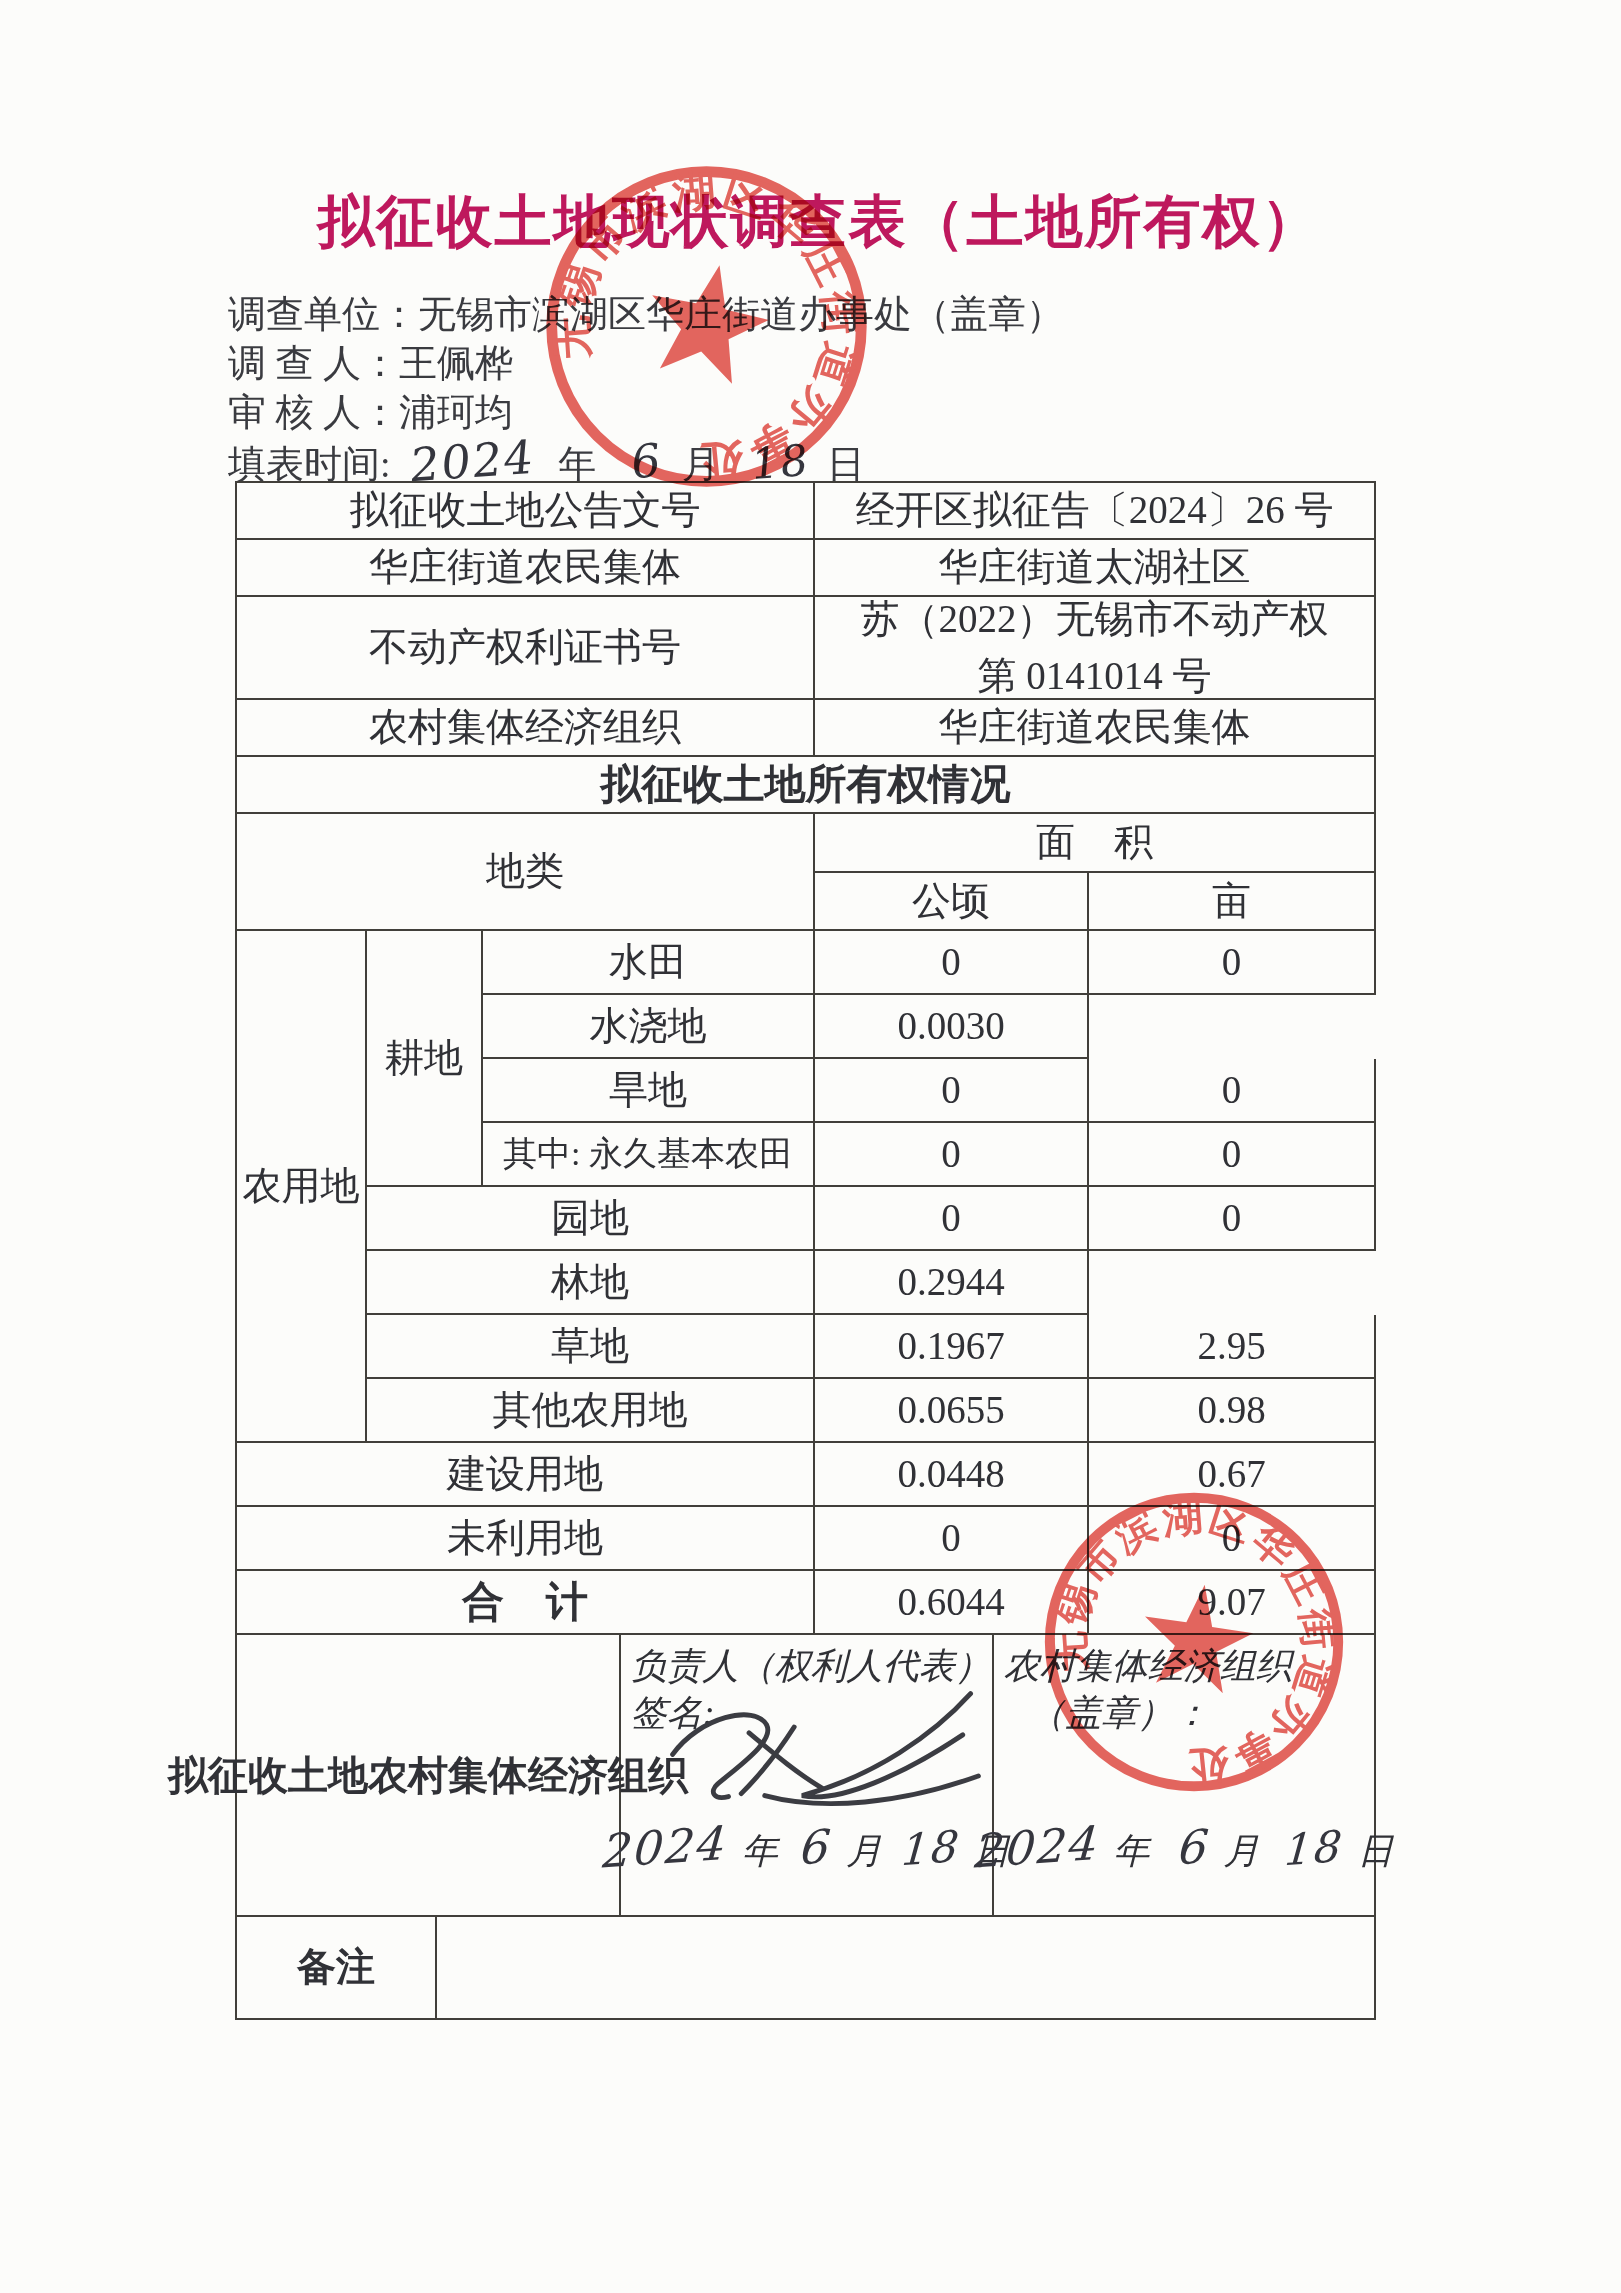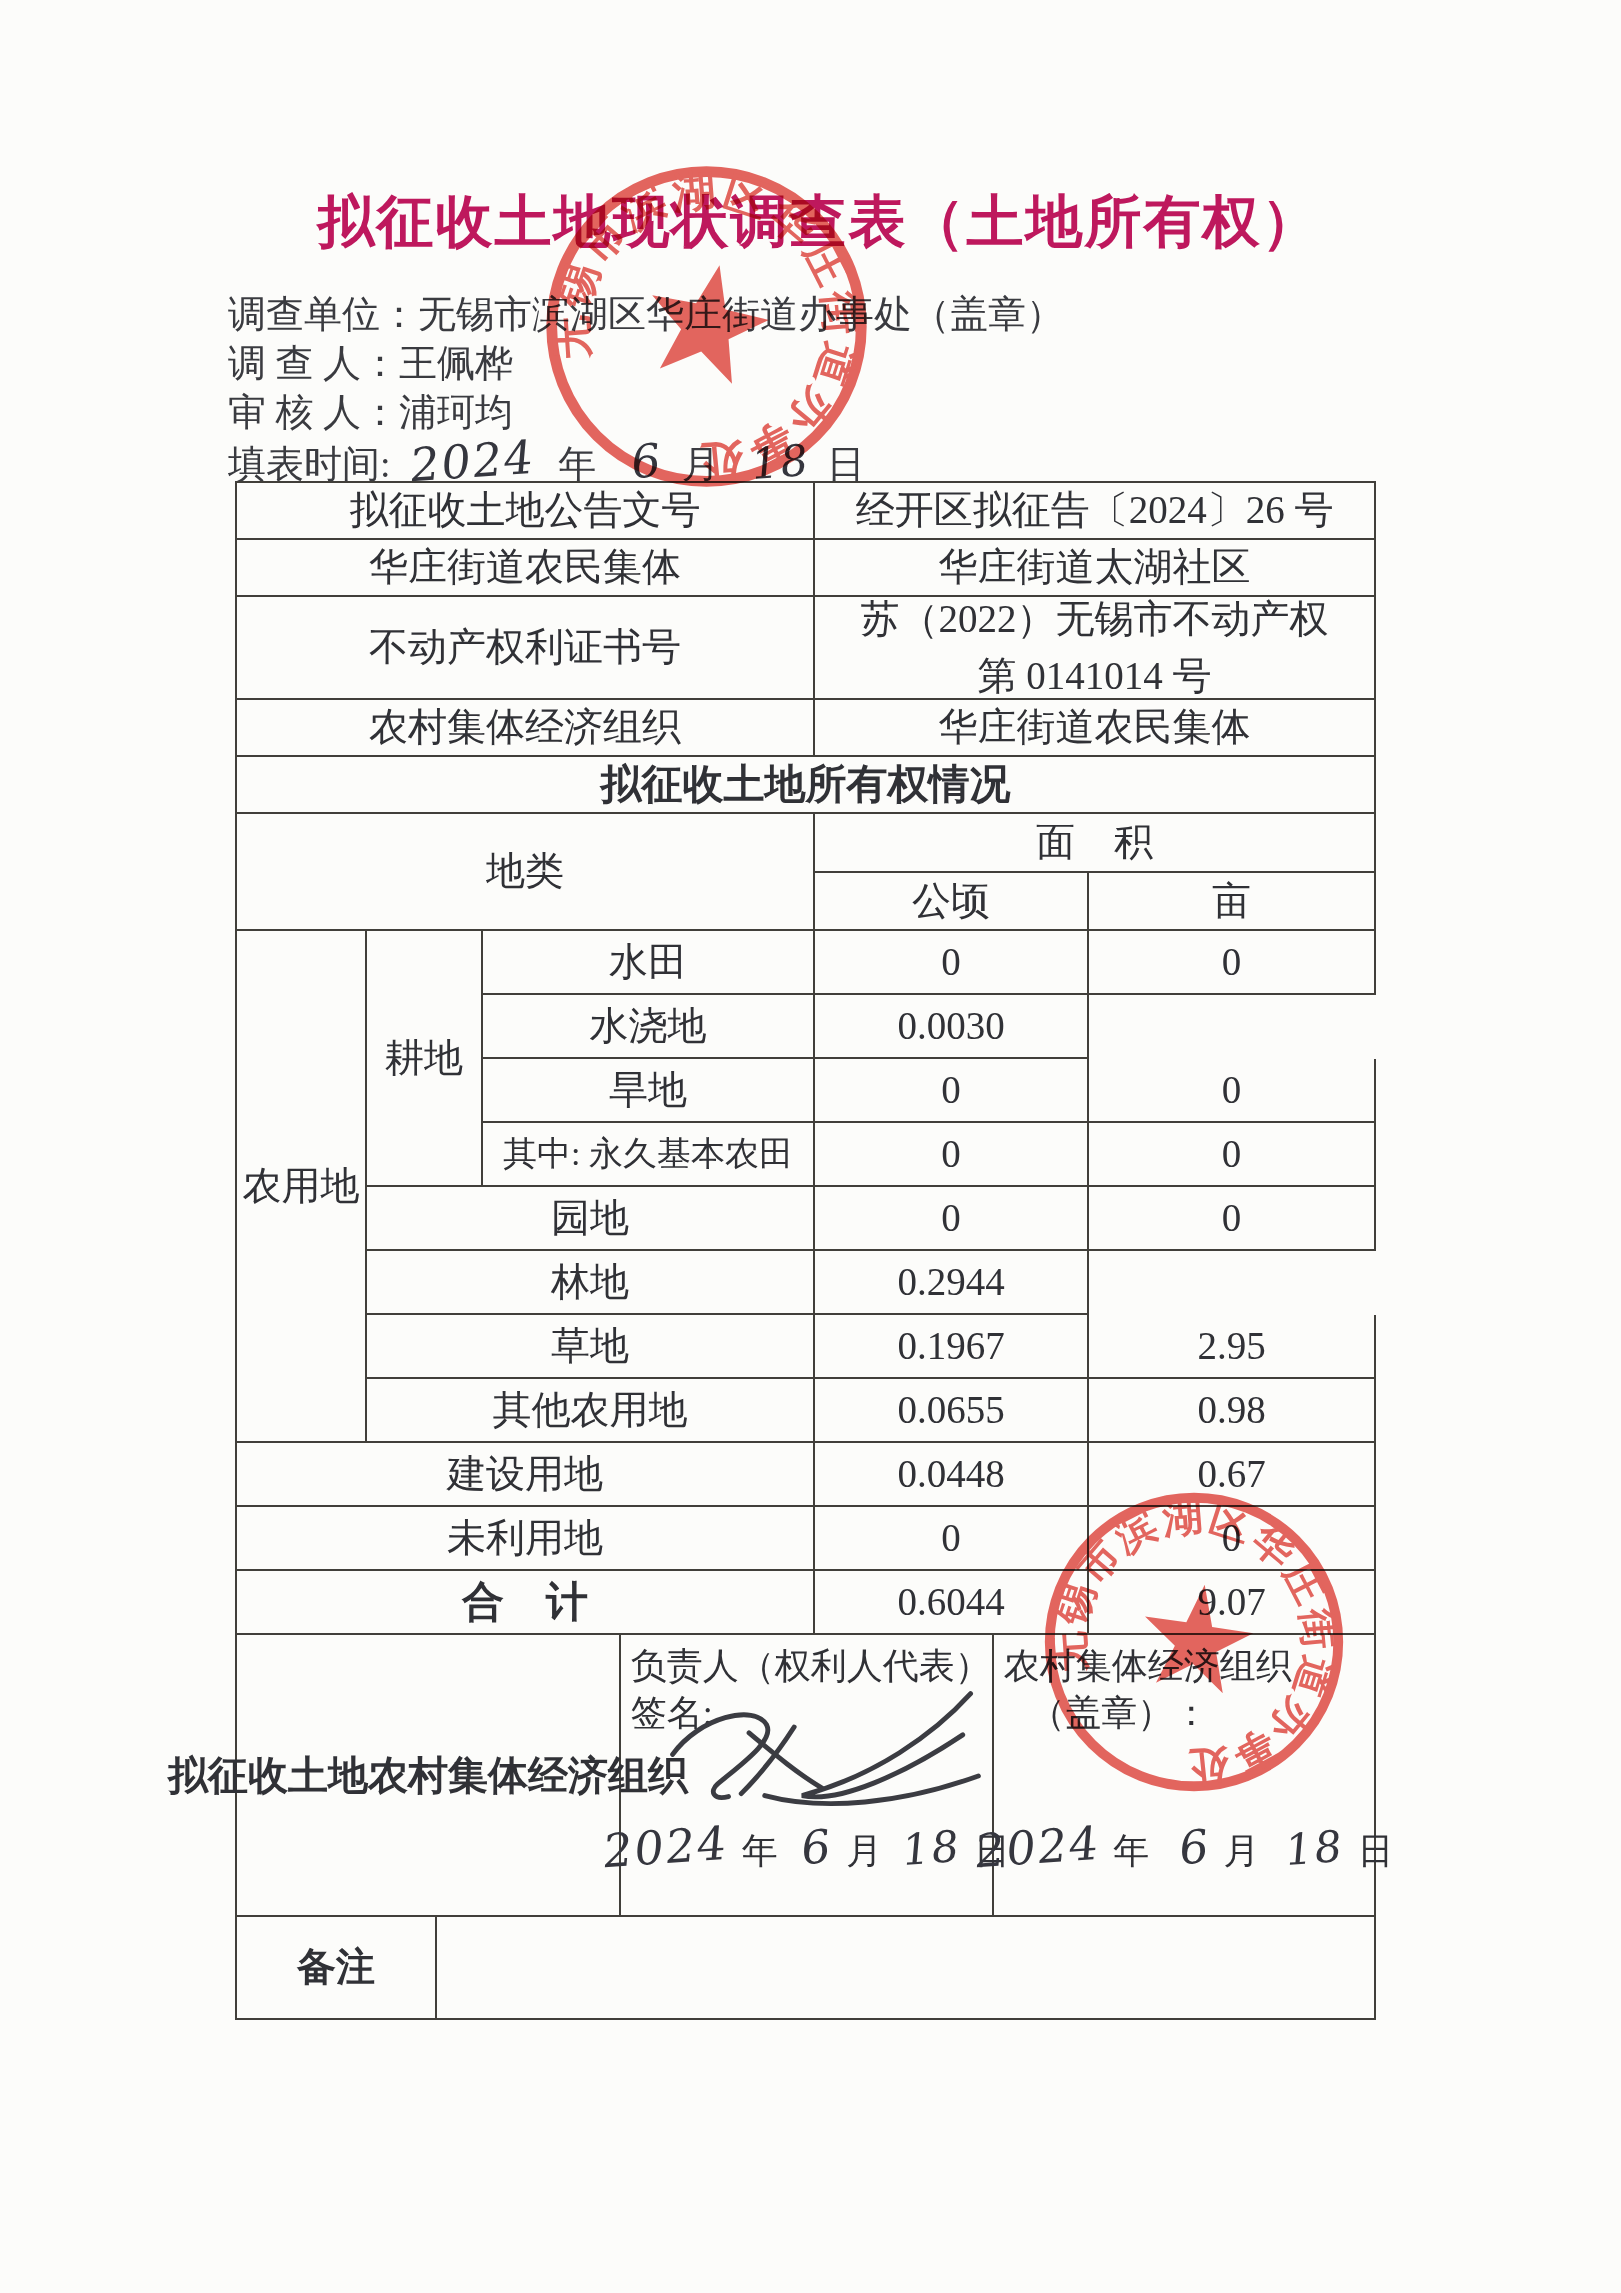--- a/index.html
+++ b/index.html
@@ -33,21 +33,21 @@
   .c{
     border-right:2.9px solid #413f3a; border-bottom:2.9px solid #413f3a;
     display:flex; align-items:center; justify-content:center;
     font-size:39px; box-sizing:border-box; line-height:1.3;
     white-space:nowrap; color:#303136;
   }
   .c.two-line{ flex-direction:column; line-height:1.45;}
   .bold{ font-weight:bold;}
   .small{ font-size:34px;}
   .sigcell{ flex-direction:column; align-items:flex-start; justify-content:flex-start;
-            padding:7.8px 9.8px; position:relative;}
+            padding:7.8px 9.8px; position:relative;font-style:italic;}
   .sigcell .lbl{ font-size:36px; line-height:47px;}
   .sigcell .indent{ padding-left:25.5px;}
   .dateline{ position:absolute; bottom:37px; left:0; width:100%;
              display:flex; justify-content:center; align-items:baseline;
              font-size:36px; gap:13.7px; white-space:nowrap;}
   .orgname{ width:100%; text-align:center; font-size:40px; font-weight:bold; line-height:61px;}
   
   .seal-svg{ position:absolute; mix-blend-mode:multiply; opacity:.88;}
   .sig-svg{ position:absolute;}
 </style>

